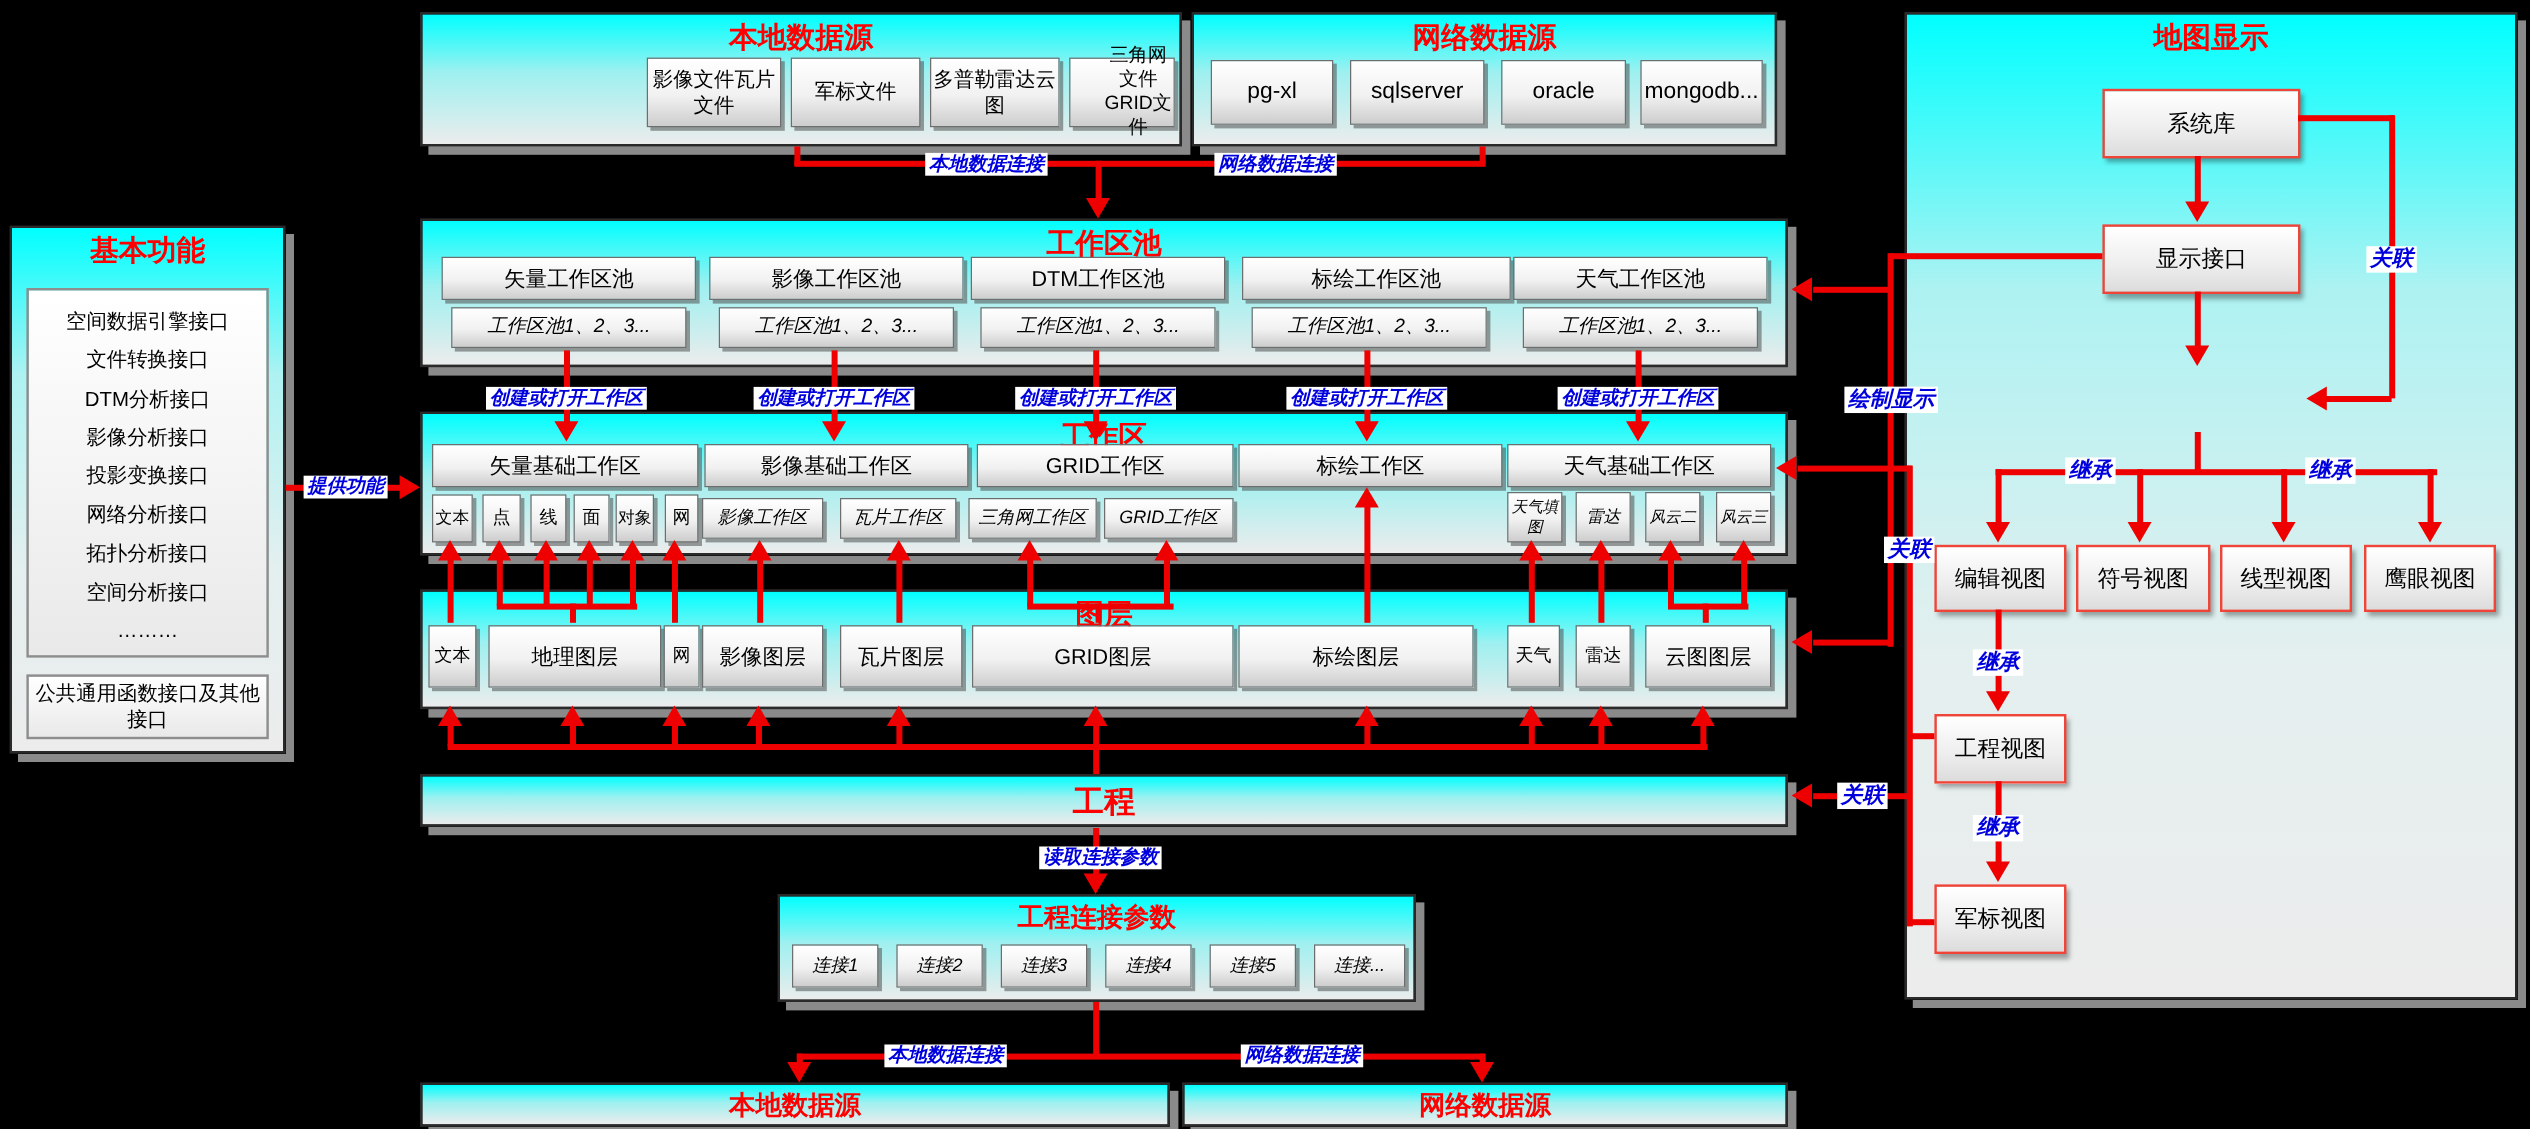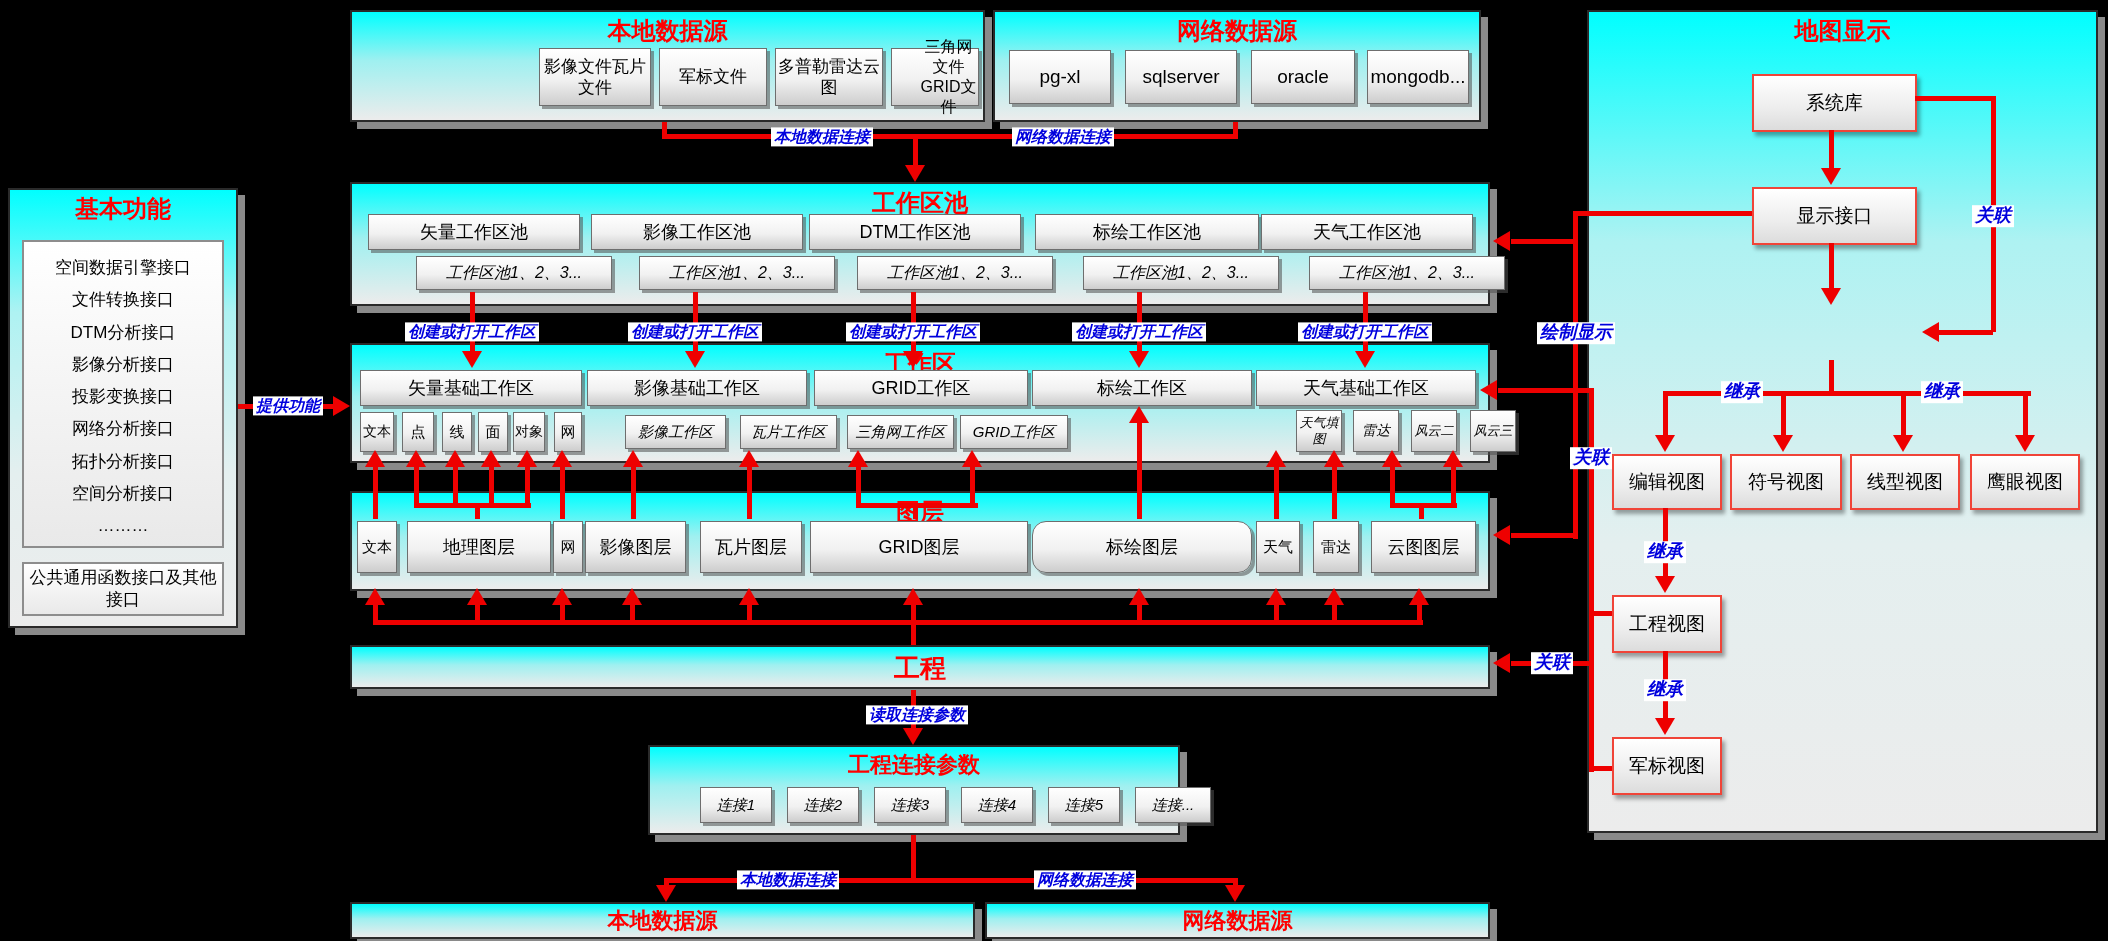--- a/index.html
+++ b/index.html
@@ -8,21 +8,21 @@
   .panel{position:absolute;background:linear-gradient(180deg,#00ffff 0%,#9ff0f0 45%,#ececec 100%);
          border:2px solid #2a2a2a;box-shadow:7px 7px 0 #8a8a8a;box-sizing:border-box;z-index:1;}
   .panel.tall{background:linear-gradient(180deg,#00ffff 0%,#aef2f2 28%,#e4efef 65%,#ececec 100%);}
   .ptitle{position:absolute;left:0;right:0;top:3px;text-align:center;color:#ff0000;
           font-weight:bold;font-size:24px;z-index:2;}
   .bartitle{color:#ff0000;font-weight:bold;font-size:24px;text-align:center;}
   .box{position:absolute;display:flex;align-items:center;justify-content:center;text-align:center;
        background:linear-gradient(180deg,#ffffff 0%,#f1f1f1 55%,#cdcdcd 100%);
        border:1px solid #6e6e6e;box-shadow:3px 3px 0 rgba(80,80,80,.55);
        color:#000;font-size:17px;line-height:1.25;box-sizing:border-box;z-index:2;}
-  .box.it{font-style:italic;margin-left:40px;}
+  .box.it{font-style:italic;}
   .rbox{position:absolute;display:flex;align-items:center;justify-content:center;text-align:left;
         background:linear-gradient(180deg,#ffffff 0%,#ededed 60%,#dcdcdc 100%);
         border:2px solid #f04438;box-shadow:3px 4px 4px rgba(0,0,0,.35);
         color:#000;font-size:19px;box-sizing:border-box;z-index:2;}
   .cl{position:absolute;background:#ee0000;z-index:5;}
   .ar{position:absolute;width:0;height:0;z-index:5;}
   .ar-d{border-left:10px solid transparent;border-right:10px solid transparent;border-top:17px solid #ee0000;}
   .ar-u{border-left:10px solid transparent;border-right:10px solid transparent;border-bottom:17px solid #ee0000;}
   .ar-l{border-top:10px solid transparent;border-bottom:10px solid transparent;border-right:17px solid #ee0000;}
   .ar-r{border-top:10px solid transparent;border-bottom:10px solid transparent;border-left:17px solid #ee0000;}
@@ -92,21 +92,21 @@
   </div>
 
   <div class="panel" style="left:350px;top:491px;width:1140px;height:100px;">
     <div class="ptitle">图层</div>
     <div class="box" style="left:5px;top:28px;width:40px;height:52px;font-size:15px;line-height:1.2;">文本</div>
     <div class="box" style="left:55px;top:28px;width:144px;height:52px;font-size:18px;">地理图层</div>
     <div class="box" style="left:201px;top:28px;width:30px;height:52px;font-size:15px;">网</div>
     <div class="box" style="left:233px;top:28px;width:101px;height:52px;font-size:18px;">影像图层</div>
     <div class="box" style="left:348px;top:28px;width:102px;height:52px;font-size:18px;">瓦片图层</div>
     <div class="box" style="left:458px;top:28px;width:218px;height:52px;font-size:18px;">GRID图层</div>
-    <div class="box" style="left:680px;top:28px;width:220px;height:52px;font-size:18px;border-radius:14px;">标绘图层</div>
+    <div class="box" style="left:680px;top:28px;width:196px;height:52px;font-size:18px;">标绘图层</div>
     <div class="box" style="left:904px;top:28px;width:44px;height:52px;font-size:15px;line-height:1.2;">天气</div>
     <div class="box" style="left:961px;top:28px;width:46px;height:52px;font-size:15px;line-height:1.2;">雷达</div>
     <div class="box" style="left:1019px;top:28px;width:105px;height:52px;font-size:18px;">云图图层</div>
   </div>
 
   <div class="panel" style="left:350px;top:645px;width:1140px;height:44px;">
     <div class="bartitle" style="line-height:42px;font-size:26px;">工程</div>
   </div>
 
   <div class="panel" style="left:648px;top:745px;width:532px;height:90px;">

